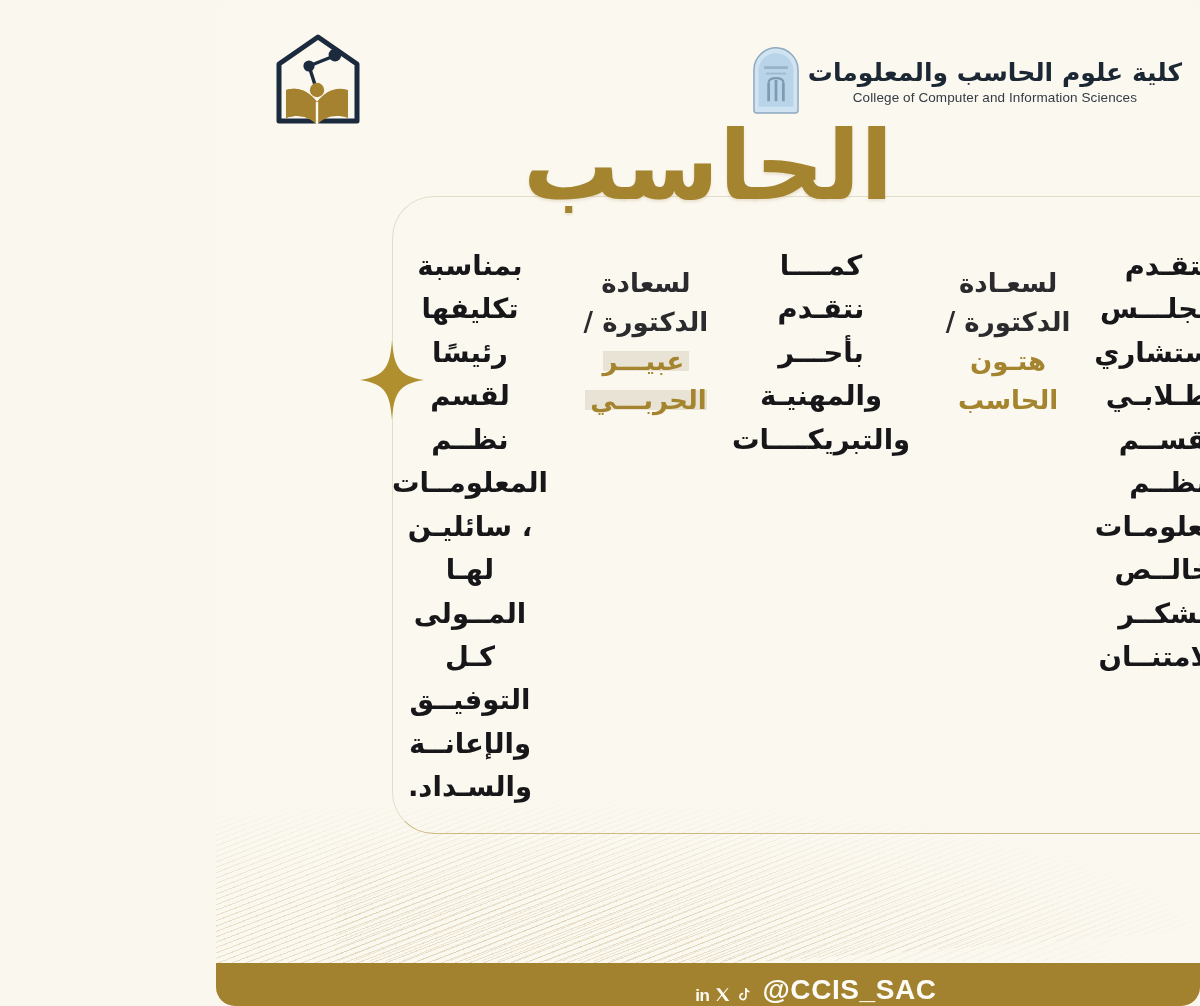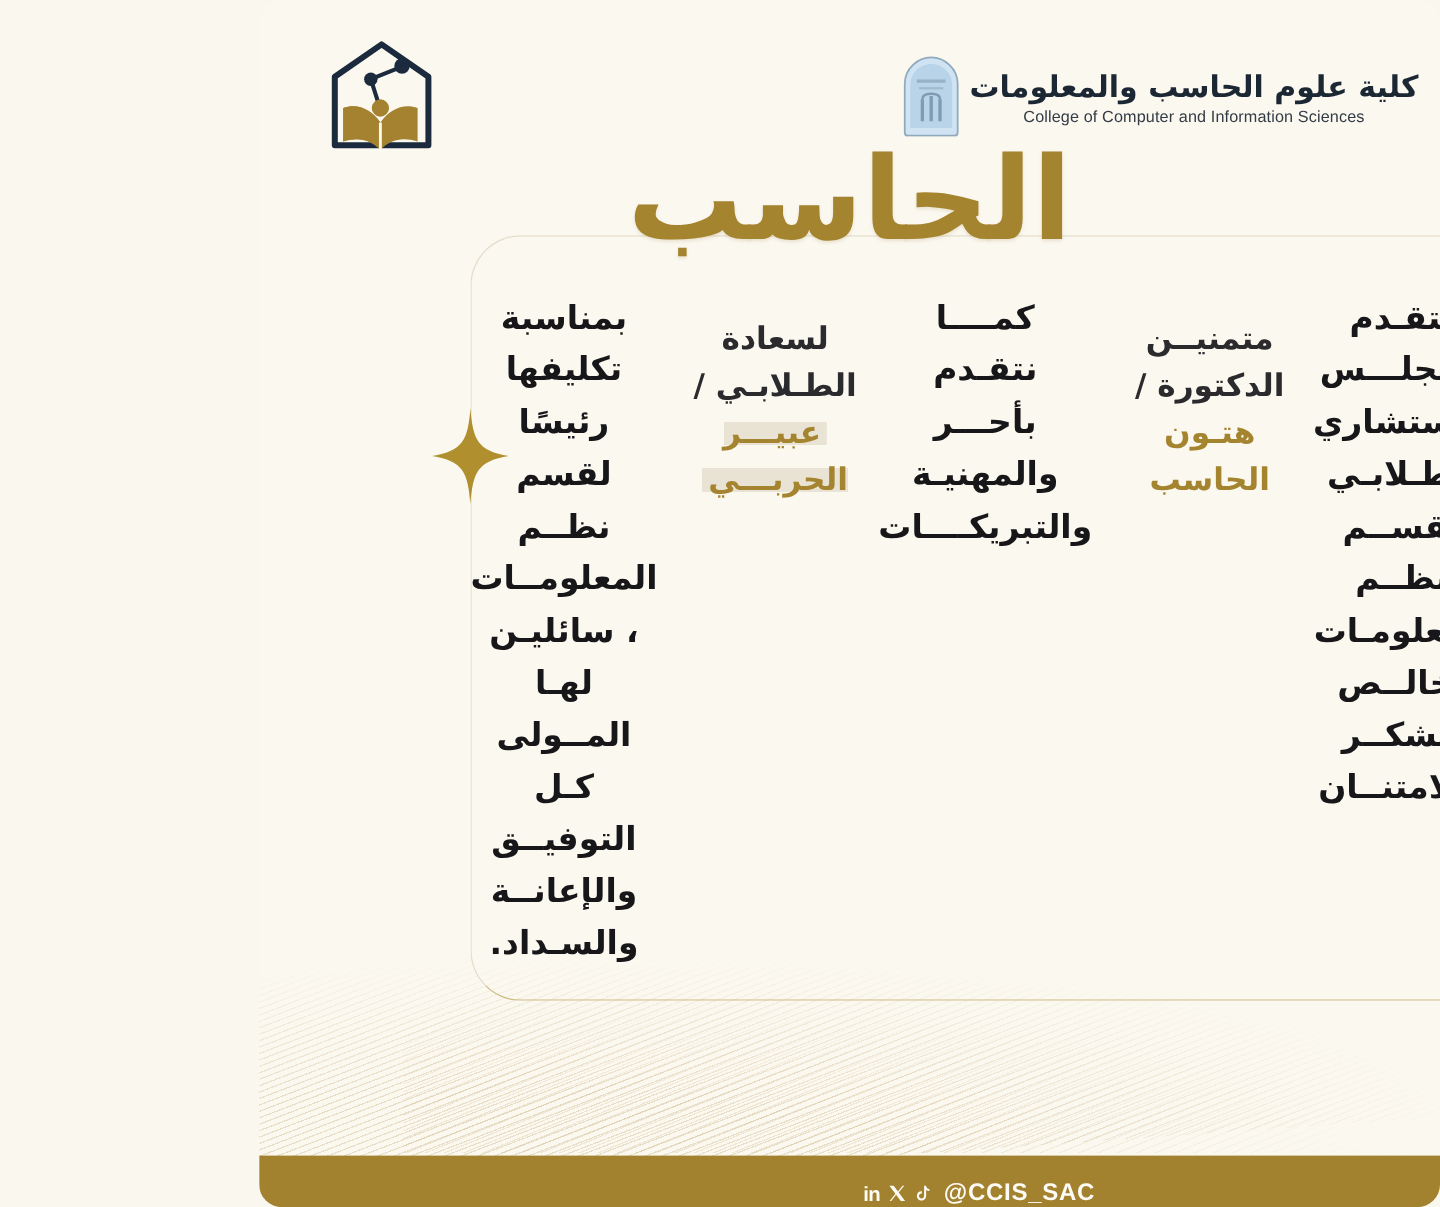--- a/index.html
+++ b/index.html
@@ -219,21 +219,21 @@
   }
   .f-in {
     color: #fdfbf5;
     font-size: 17px;
     font-weight: 700;
     font-family: "Liberation Sans", sans-serif;
     letter-spacing: -0.5px;
   }
   .f-handle {
     color: #fdfbf5;
-    font-size: 20px;
+    font-size: 28px;
     font-weight: 700;
     letter-spacing: 0.6px;
     font-family: "Liberation Sans", sans-serif;
     margin-left: 4px;
   }
 </style>
 </head>
 <body>
 
 <div class="poster">
@@ -291,30 +291,30 @@
     <svg viewBox="0 0 64 80" width="64" height="80" aria-hidden="true">
       <path d="M32 0 C34 26 38 36 64 40 C38 44 34 54 32 80 C30 54 26 44 0 40 C26 36 30 26 32 0 Z" fill="#b08f2e"></path>
     </svg>
   </div>
 
   <div class="body-wrap">
 
     <div class="para">يتقـدم المجلـــس الاستشاري الطـلابـي بقســم نظــم المعلومـات بخالــص الشكــر والامتنــان</div>
 
     <div class="honoree">
-      <span>متمنيــن الدكتورة / </span><span class="name">هتـون الحاسب</span>
+      <span>لسعـادة الدكتورة / </span><span class="name">هتـون الحاسب</span>
     </div>
 
 
     <div class="spacer-md"></div>
 
     <div class="para">كمــــا نتقـدم بأحـــر والمهنيـة والتبريكــــات</div>
 
     <div class="honoree banded">
-      <span>لسعادة الطـلابـي / </span><span class="name">عبيـــر الحربـــي</span>
+      <span>لسعادة الدكتورة / </span><span class="name">عبيـــر الحربـــي</span>
     </div>
 
     <div class="spacer-sm"></div>
 
     <div class="para">بمناسبة تكليفها رئيسًا لقسم نظــم المعلومــات ، سائليـن لهـا المــولى كـل التوفيــق والإعانــة والسـداد.</div>
   </div>
 
   <div class="footer">
     <div class="footer-icons">
       <span class="f-in">in</span>

